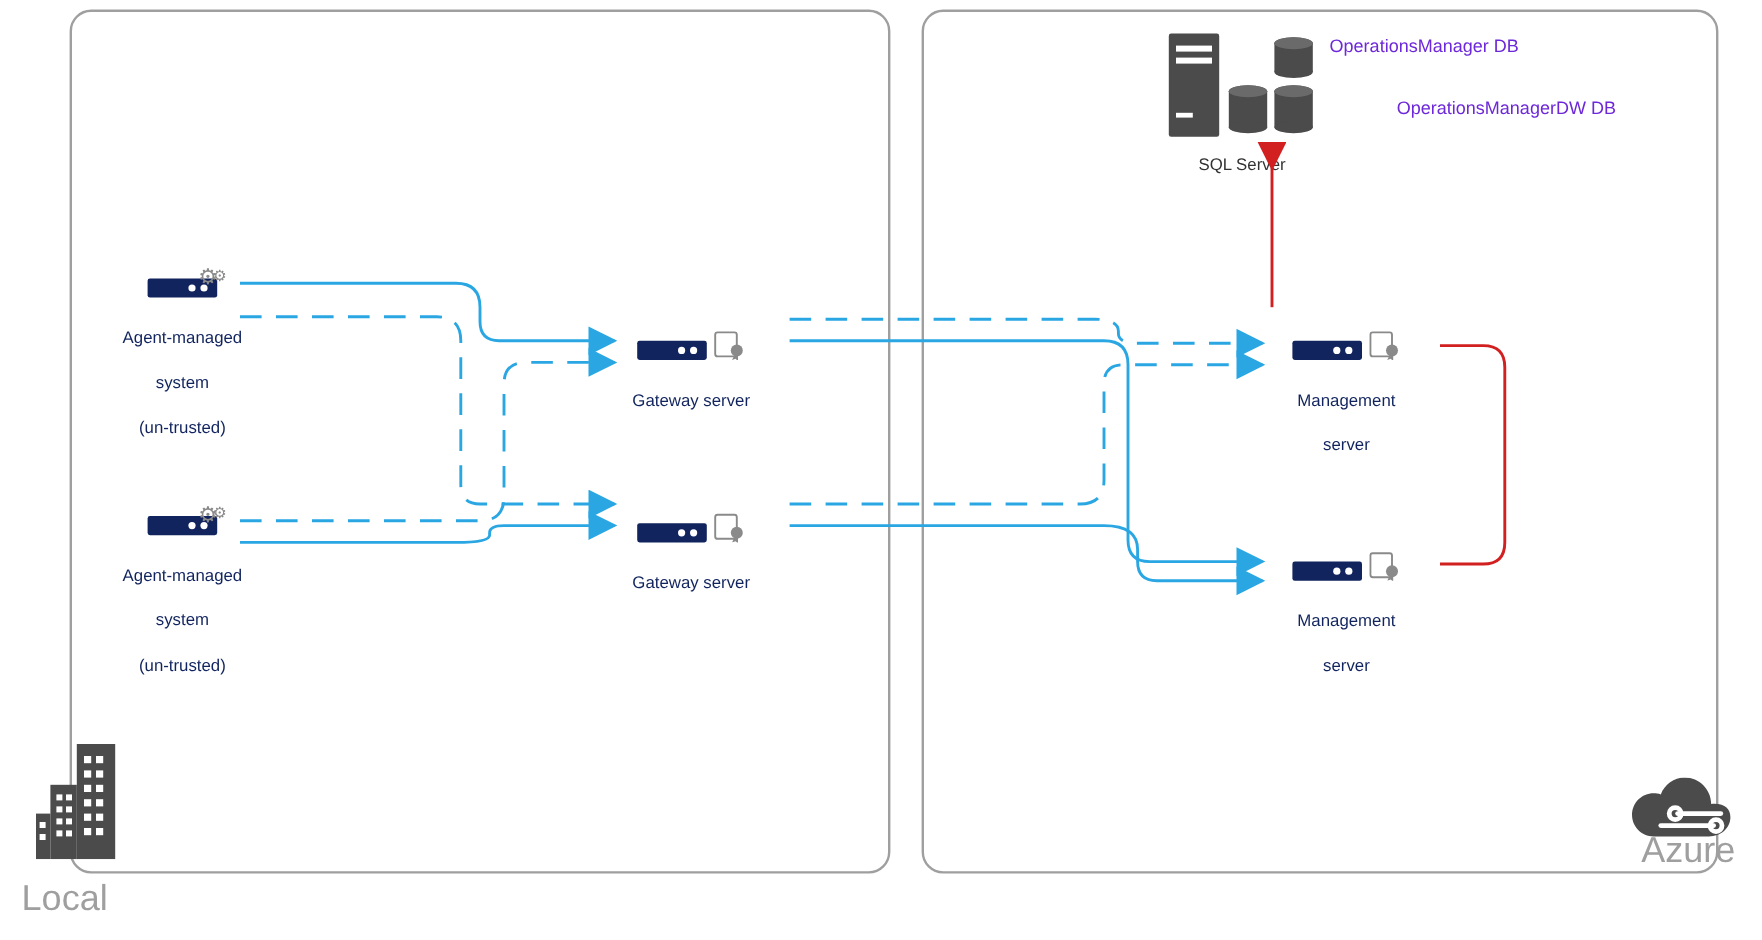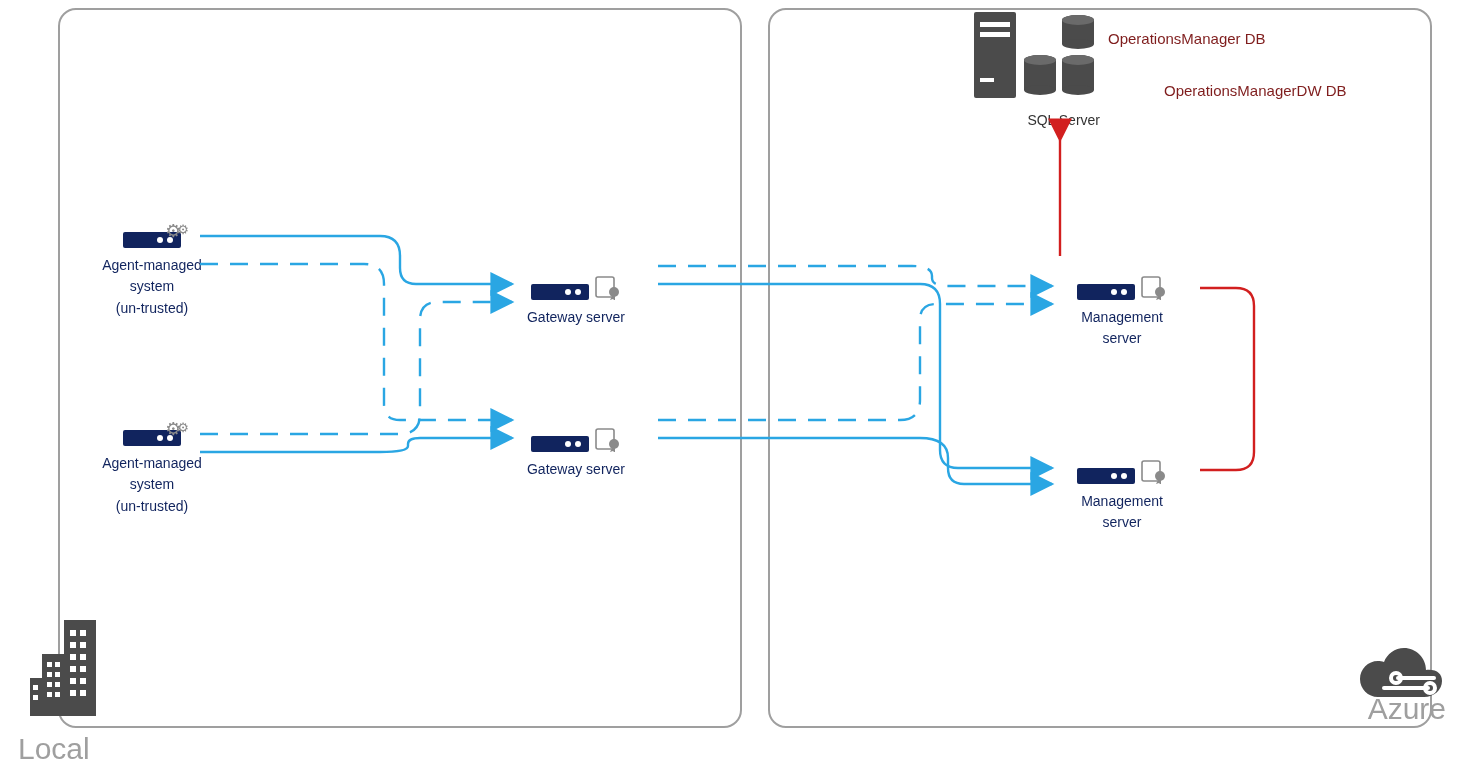--- a/index.html
+++ b/index.html
@@ -3,32 +3,32 @@
 <meta charset="utf-8">
 <style>
   html,body{margin:0;padding:0;width:1468px;height:783px;background:#fff;font-family:"Segoe UI",Arial,sans-serif;overflow:hidden}
   .region{position:absolute;border:2px solid #9f9f9f;border-radius:18px}
   .region-local{left:58px;top:8px;width:680px;height:716px}
   .region-azure{left:768px;top:8px;width:660px;height:716px}
   .region-label{position:absolute;color:#9f9f9f;font-size:30px;font-weight:400}
   .label-local{left:18px;top:732px}
   .label-azure{right:22px;top:692px}
   .node{position:absolute;text-align:center;color:#11245e;font-size:14px;line-height:1.25}
-  .node .cap{margin-top:4px}
+  .node .cap{margin-top:20px}
   .server-box{width:58px;height:16px;background:#11245e;border-radius:2px;position:relative;margin:0 auto}
   .server-box::before,.server-box::after{content:"";position:absolute;width:6px;height:6px;border-radius:50%;background:#fff;top:5px}
   .server-box::before{right:18px}
   .server-box::after{right:8px}
   .gear{position:absolute;color:#8a8a8a;font-size:18px;top:-12px;right:-12px}
   .gear span:nth-child(2){font-size:13px;position:relative;top:-3px;left:-4px}
   .cert{display:inline-block;vertical-align:bottom;margin-left:6px}
   .cert svg{display:block}
-  .sql-block{position:absolute;left:970px;top:8px;text-align:right;color:#333}
+  .sql-block{position:absolute;left:970px;top:24px;text-align:center;color:#333}
   .sql-label{font-size:14px;margin-top:4px}
-  .db-label{position:absolute;color:#7f1d1d;font-size:15px}
+  .db-label{position:absolute;color:#6d28d9;font-size:15px}
   .building{position:absolute;left:30px;top:620px}
   .cloud{position:absolute;right:22px;top:648px}
   svg.wires{position:absolute;left:0;top:0;pointer-events:none}
 </style>
 </head>
 <body>
 
 <div class="region region-local"></div>
 <div class="region region-azure"></div>
 <div class="region-label label-local">Local</div>

